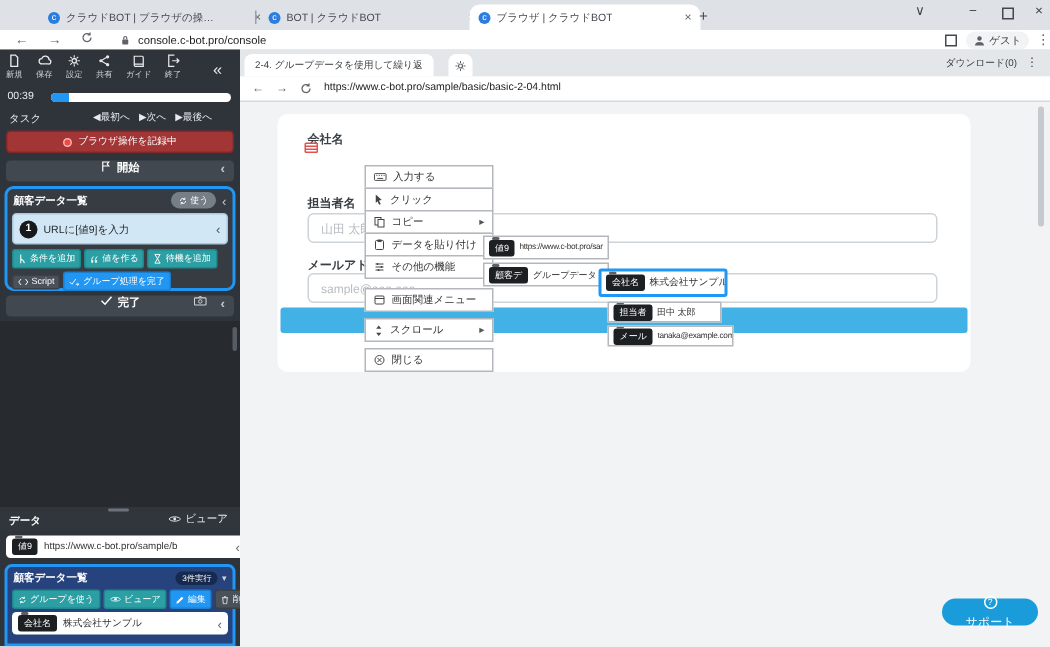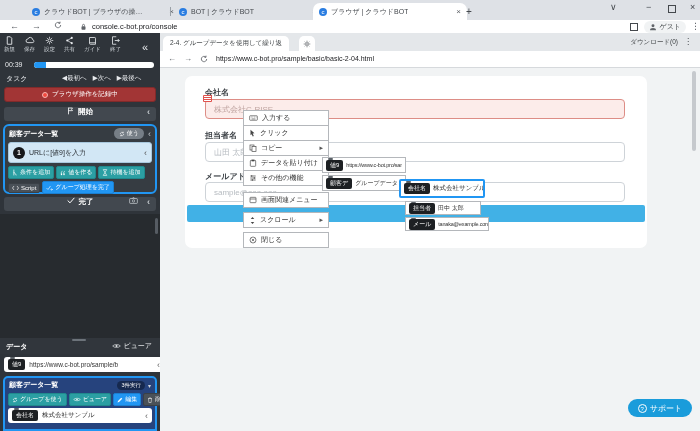--- a/index.html
+++ b/index.html
@@ -73,21 +73,21 @@
   .menu-cell{position:absolute;width:86px;height:16px;background:#fff;border:1px solid #b4b7bb;
              box-sizing:border-box;display:flex;align-items:center;gap:4px;padding:0 5px;
              font-size:7px;color:#333;white-space:nowrap;}
   .menu-cell .arr{margin-left:auto;font-size:7px;color:#555;}
   .sub-row{position:absolute;background:#fff;border:1px solid #b4b7bb;box-sizing:border-box;
            display:flex;align-items:center;gap:3px;padding:0 3px;overflow:hidden;white-space:nowrap;
            font-size:6px;color:#333;}
   .sub-row.selrow{border:2.5px solid #2196f3;border-radius:2px;}
 
   .support{position:absolute;left:628px;top:399px;width:64px;height:18px;background:#1a9cdb;border-radius:9px;
-           display:flex;align-items:center;justify-content:center;gap:3px;color:#fff;font-size:8px;}
+           display:flex;align-items:center;justify-content:center;gap:3px;color:#fff;font-size:8px;flex-direction:column;}
   .qcirc{width:9px;height:9px;border:1px solid #fff;border-radius:50%;font-size:6px;line-height:9px;
          text-align:center;box-sizing:border-box;}
   .scrollthumb{position:absolute;background:#c6c9cd;border-radius:2px;}
 </style>
 </head>
 <body>
 
 <div id="app">
 
   <div class="abs tabstrip">
@@ -362,21 +362,20 @@
       <span style="position:absolute;left:40px;top:4px;">
         <svg width="8" height="8" viewBox="0 0 12 12">
             <path d="M10 6a4 4 0 11-1.2-2.8M9 1v2.4H6.6" fill="none" stroke="#5f6368" stroke-width="1.3"></path>
           </svg>
       </span>
       <span style="position:absolute;left:56px;top:4px;font-size:7px;color:#202124;">https://www.c-bot.pro/sample/basic/basic-2-04.html</span>
     </div>
 
     <div class="card">
       <span class="flabel" style="top:11px;">会社名</span>
-      <input class="finput sel" style="top: 23px;" readonly="" placeholder="株式会社C-RISE">
       <div class="handle" style="top:19px;">
           <i></i>
           <i></i>
           <i></i>
         </div>
 
       <span class="flabel" style="top:54px;">担当者名</span>
       <input class="finput" style="top: 66px;" readonly="" placeholder="山田 太郎">
 
       <span class="flabel" style="top:95px;">メールアドレス</span>

